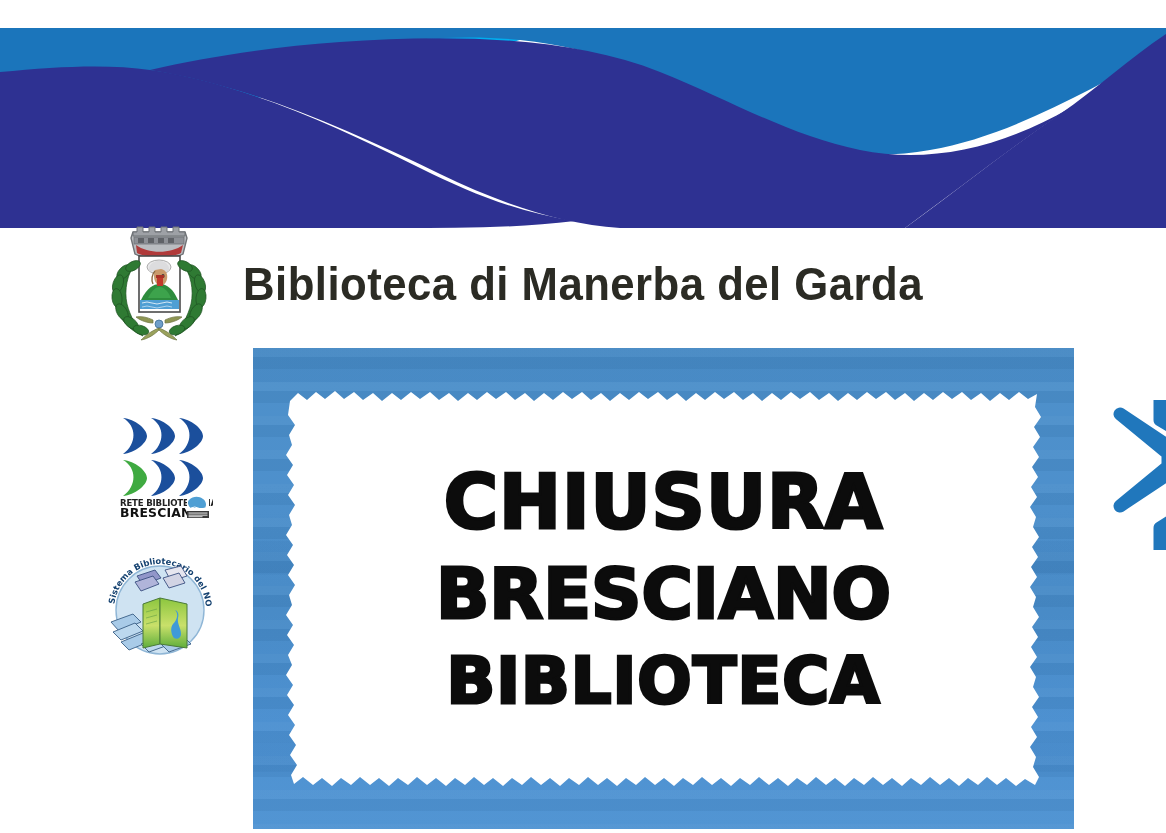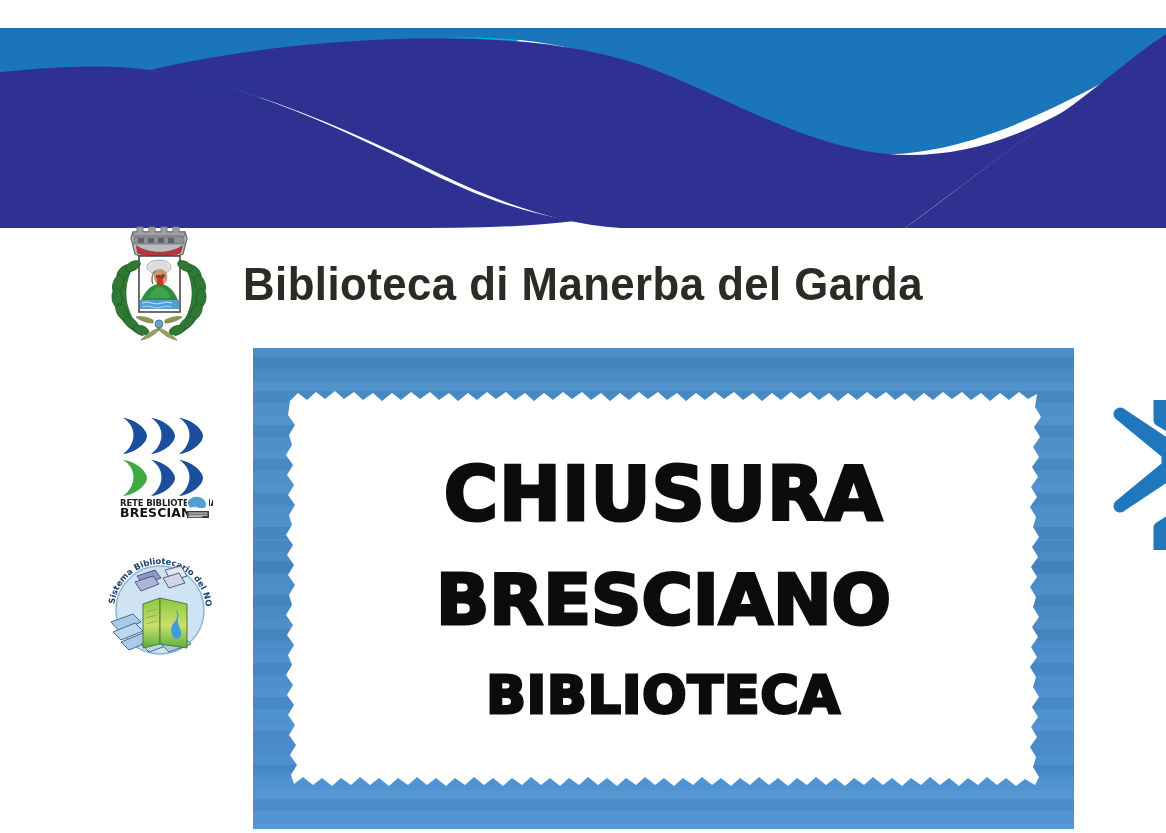--- a/index.html
+++ b/index.html
@@ -144,36 +144,36 @@
   #card-text {
     position: absolute;
     left: 0;
     top: 0;
     width: 757px;
     height: 404px;
     display: flex;
     flex-direction: column;
     align-items: center;
     justify-content: center;
-    gap: 34px;
+    gap: 20px;
   }
   .card-line {
     font-family: "DejaVu Sans", sans-serif;
     font-weight: bold;
     font-size: 72px;
     line-height: 1.0;
     color: #0c0c0c;
     letter-spacing: 1px;
     text-align: center;
     white-space: nowrap;
     -webkit-text-stroke: 3px #0c0c0c;
   }
   #line-chiusura { font-size: 74px; }
   #line-temporanea { font-size: 70px; letter-spacing: 0px; }
-  #line-biblioteca { font-size: 52px; }
+  #line-biblioteca { font-size: 64px; }
 </style>
 </head>
 <body>
 
 <div id="poster">
 
   <div id="wave-band">
     <svg viewBox="0 0 1166 200" xmlns="http://www.w3.org/2000/svg" preserveAspectRatio="none">
 
       <path d="M0,0 L560,0 C430,40 300,70 150,82 C95,86 45,92 0,103 Z" fill="#00aeef"></path>

